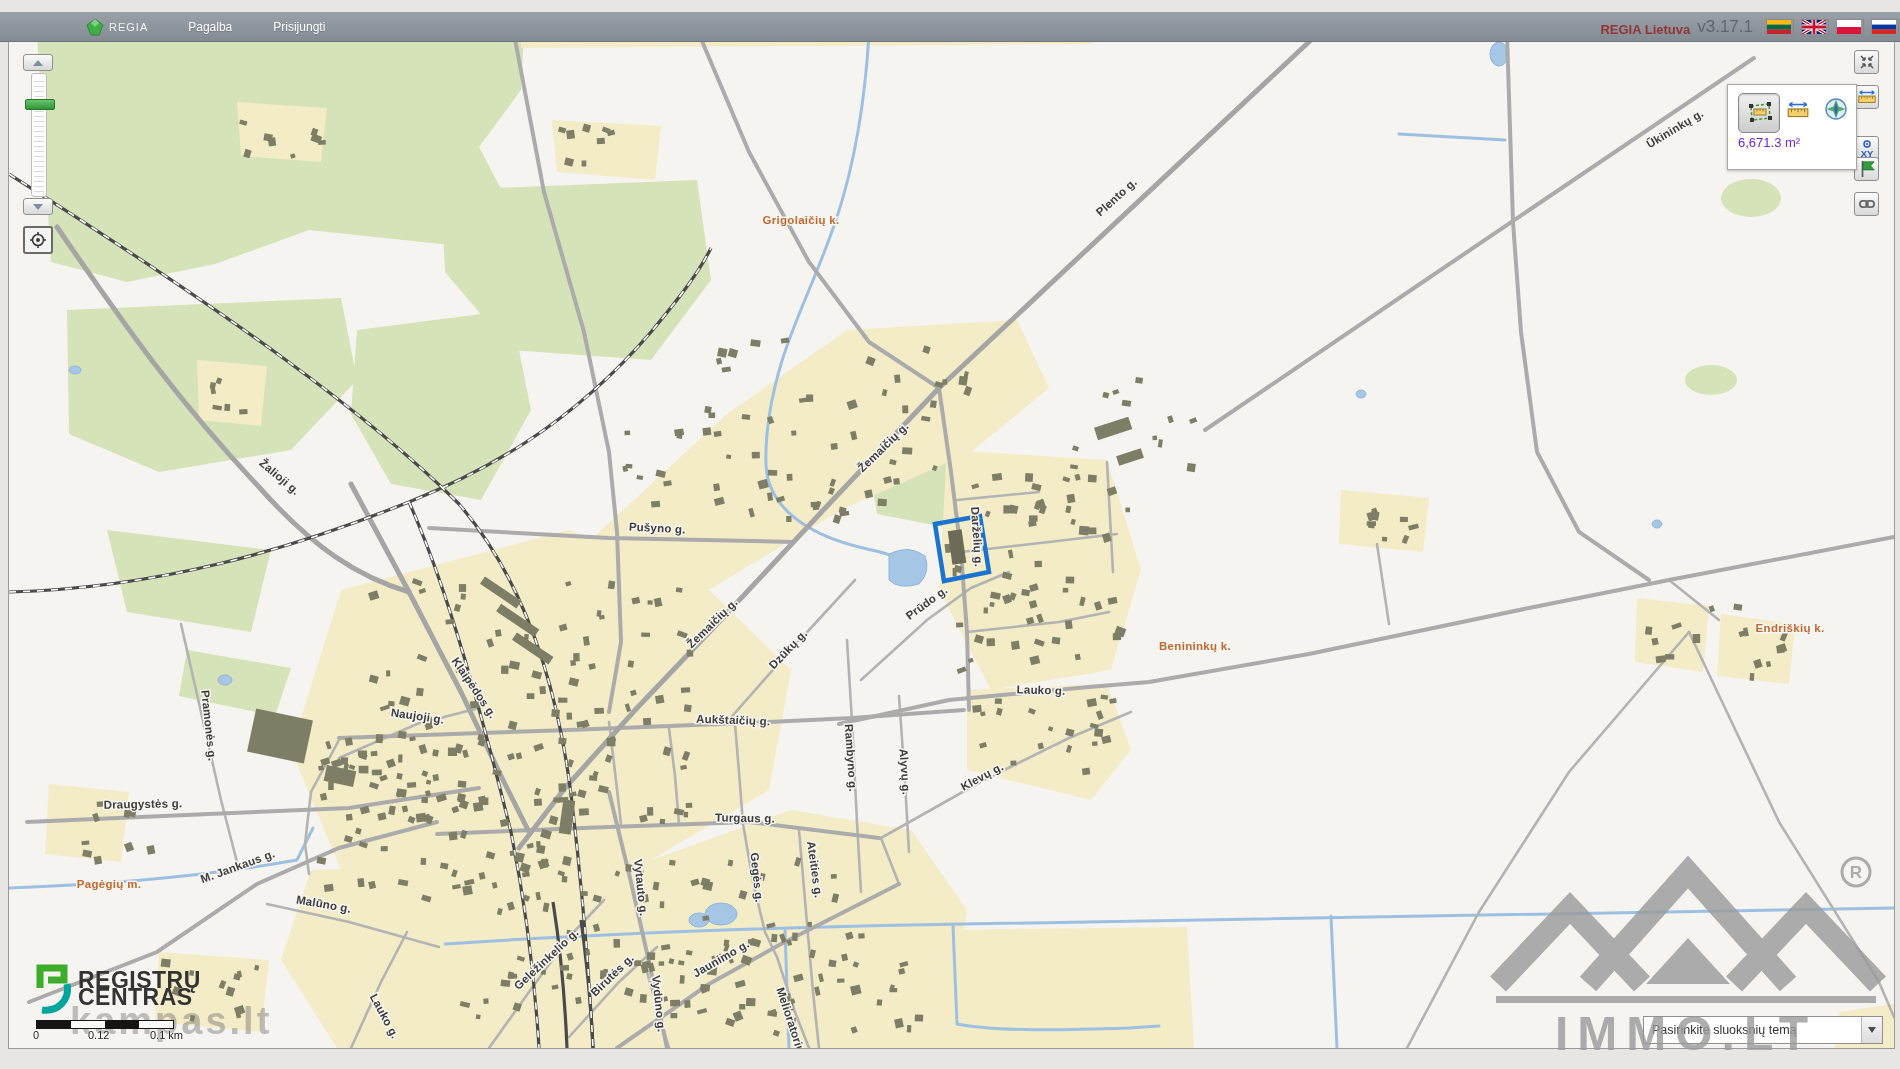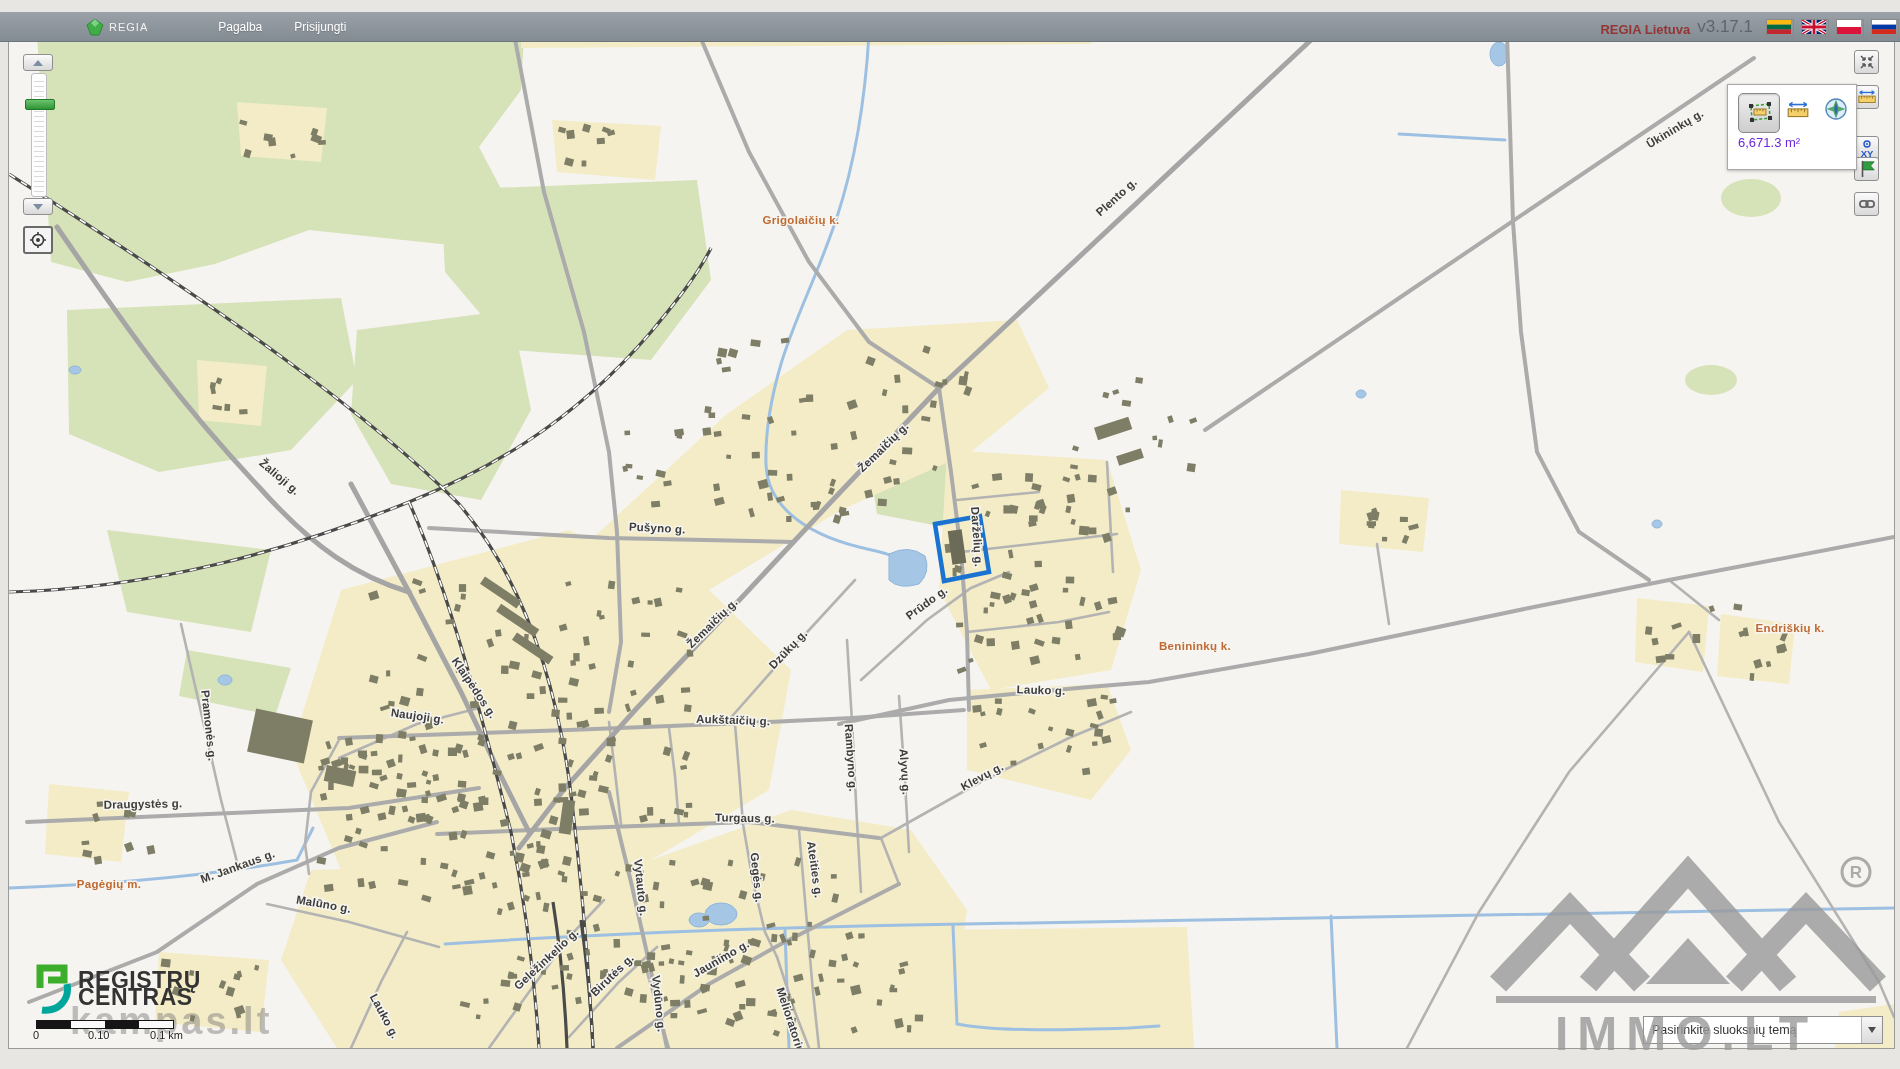--- a/index.html
+++ b/index.html
@@ -2,21 +2,21 @@
 <html><head>
 <meta charset="utf-8">
 <title>REGIA</title>
 <style>
   html,body{margin:0;padding:0}
   body{width:1900px;height:1069px;background:#e8e6e3;font-family:"Liberation Sans",sans-serif;overflow:hidden;position:relative}
   
   #topbar{position:absolute;top:12px;left:0;width:1900px;height:29px;background:linear-gradient(#9aa1a8,#838b93);border-bottom:1px solid #6e757c;display:flex;align-items:center;z-index:30}
   .brand{display:flex;align-items:center;gap:5px;margin-left:86px;cursor:pointer}
   .brand-text{color:#f2f2f2;font-size:11px;letter-spacing:1px}
-  .menu{display:flex;gap:32px;margin-left:70px}
+  .menu{display:flex;gap:41px;margin-left:40px}
   .menu-item{color:#fff;font-size:12px;cursor:pointer;text-shadow:0 1px 1px rgba(0,0,0,.2)}
   .topbar-right{margin-left:auto;display:flex;align-items:flex-end;gap:7px;margin-right:1px}
   .ver-brand{color:#943434;font-weight:bold;font-size:13px}
   .ver{color:#5d656d;font-size:17px;margin-right:6px}
   .flag{width:26px;height:16px;border:1px solid #8a8a8a;display:inline-block;cursor:pointer;line-height:0}
   .flag svg{display:block}
   
   #map{position:absolute;left:8px;top:31px;width:1885px;height:1016px;border:1px solid #9a9a9a;background:#f6f4f0;z-index:1;overflow:hidden}
   .lbl-street{font-family:"Liberation Sans",sans-serif;font-size:11.5px;font-weight:700;fill:#3d3d3d;stroke:#f7f5f0;stroke-width:3px;paint-order:stroke;letter-spacing:.2px}
   .lbl-place{font-family:"Liberation Sans",sans-serif;font-size:11.5px;font-weight:700;fill:#bf6a33;stroke:#f7f5f0;stroke-width:3px;paint-order:stroke;letter-spacing:.3px}
@@ -897,21 +897,21 @@
 
 <div id="scalebar">
   <div class="sb-bar">
     <span style="background:#151515"></span>
       <span style="background:#fafafa"></span>
       <span style="background:#151515"></span>
       <span style="background:#fafafa"></span>
   </div>
   <div class="sb-labels">
     <span style="position:absolute;left:-3px">0</span>
-    <span style="position:absolute;left:52px">0.10</span>
+    <span style="position:absolute;left:52px">0.12</span>
     <span style="position:absolute;left:114px">0.1 km</span>
   </div>
 </div>
 
 <div id="layers-dd">
   <span class="dd-text">Pasirinkite sluoksnių temą</span>
   <span class="dd-btn">
       <span class="dd-arrow"></span>
     </span>
 </div>

